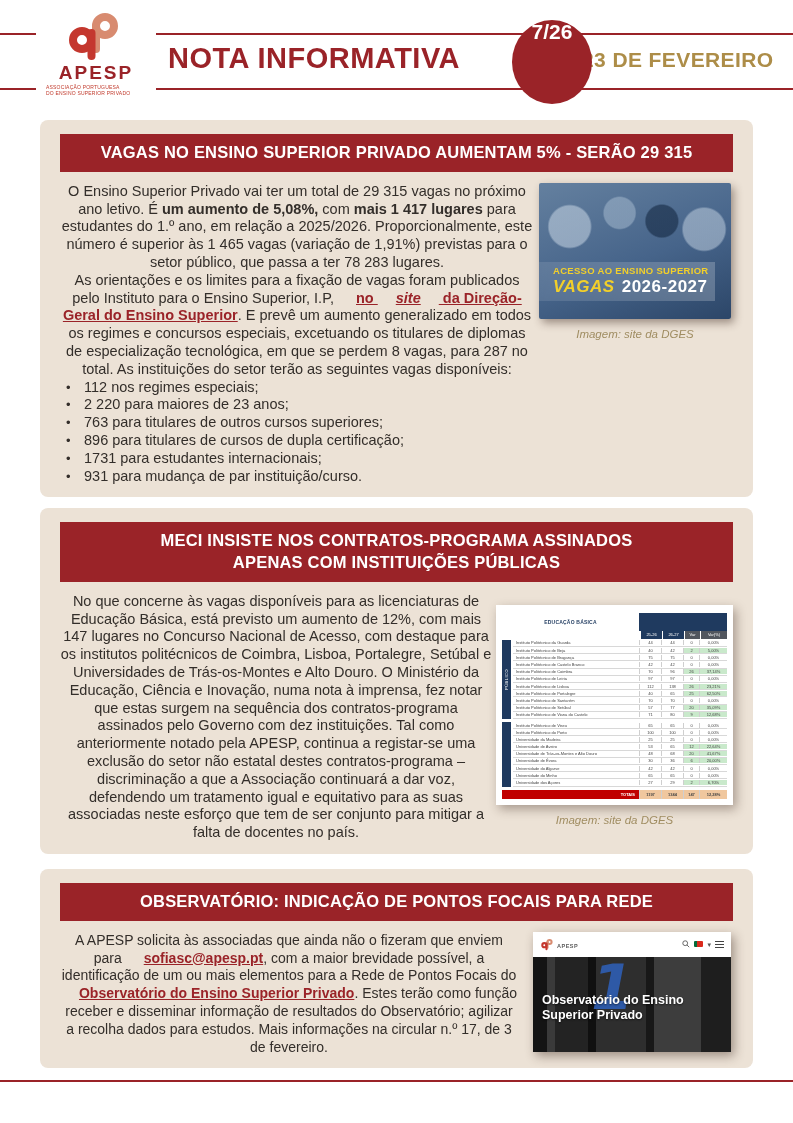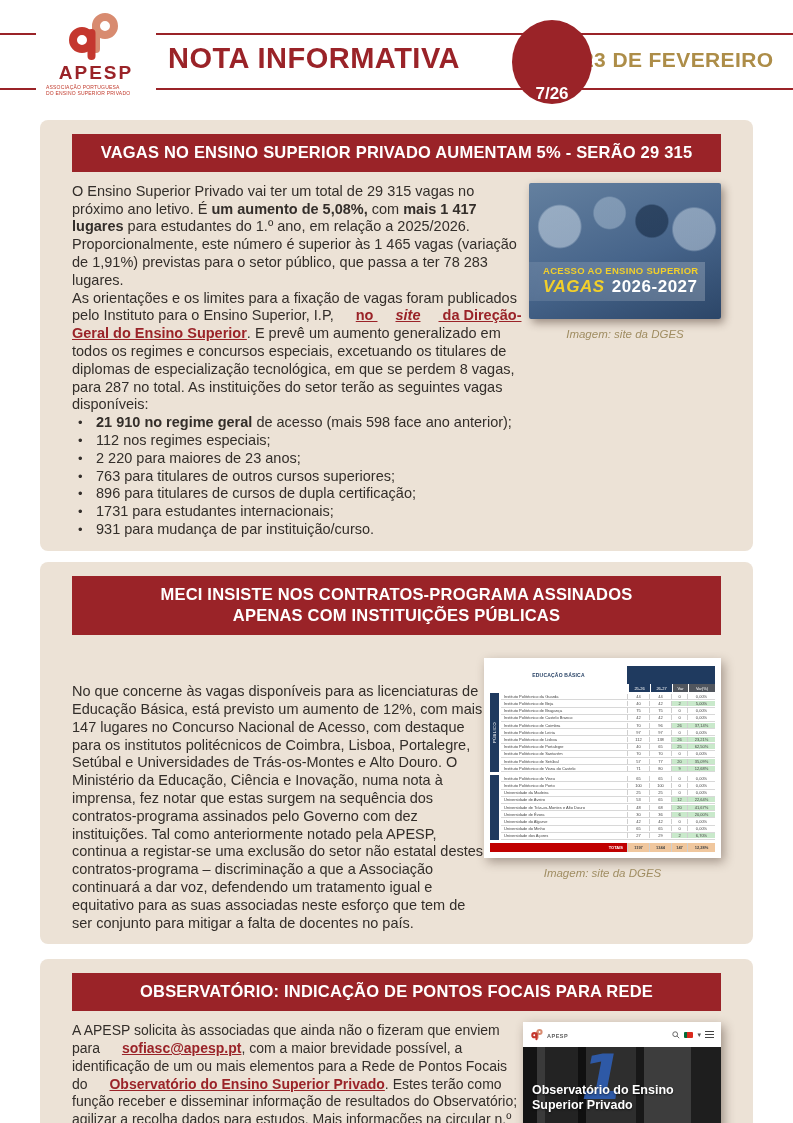--- a/index.html
+++ b/index.html
@@ -21,33 +21,33 @@
   .hline{position:absolute;left:0;right:0;height:2px;background:var(--red);}
   .hline.top{top:33px;}
   .hline.bottom{top:88px;}
   .logo-box{position:absolute;left:36px;top:5px;width:120px;height:103px;background:#fff;z-index:2;
             display:flex;flex-direction:column;align-items:center;padding-top:6px;}
   .logo-name{color:var(--red);font-weight:bold;font-size:19px;letter-spacing:2px;margin-top:1px;}
   .logo-sub{color:#c0392b;font-size:5px;line-height:1.25;width:100%;padding-left:10px;letter-spacing:.2px;}
   .doc-title{position:absolute;left:168px;top:42px;margin:0;color:var(--red);
              font-size:29px;font-weight:bold;letter-spacing:.5px;}
   .issue{position:absolute;left:512px;top:20px;width:80px;height:84px;border-radius:50%;
-         background:var(--red);z-index:3;display:flex;align-items:flex-end;justify-content:center;
-         color:#fff;font-weight:bold;font-size:17px;}
+         background:var(--red);z-index:3;display:flex;align-items:flex-start;justify-content:center;
+         color:#fff;font-weight:bold;font-size:21px;}
   .date{position:absolute;left:582px;top:48px;color:var(--gold);font-weight:bold;font-size:21px;letter-spacing:.4px;}
 
   
-  .card{margin:8px 40px 0;background:var(--beige);border-radius:8px;padding:14px 32px 12px;}
+  .card{margin:8px 40px 0;background:var(--beige);border-radius:8px;padding:14px 20px 12px;}
   #card-meci{margin-top:11px;}
   #card-obs{margin-top:15px;}
   .card-title{background:var(--red);color:#fff;text-align:center;font-weight:bold;
               font-size:16.5px;line-height:1.32;padding:8px 14px;margin-bottom:11px;letter-spacing:.2px;}
   .card-body{display:flex;}
   .text-col{font-size:14.5px;line-height:17.8px;color:var(--ink);}
-  .text-col p{margin:0;}
+  .text-col p{margin:0;text-align:center;}
   .b{font-weight:bold;}
   .i{font-style:italic;}
   .lnk{color:var(--red);font-weight:bold;text-decoration:underline;cursor:pointer;margin-left:18px;}
 
   ul.bullets{margin:0;padding:0;list-style:none;}
   ul.bullets li{position:relative;padding-left:24px;}
   ul.bullets li::before{content:"\2022";position:absolute;left:6px;top:0;font-size:13px;}
 
   .fig{margin-left:auto;}
   .fig-caption{font-style:italic;color:#a08d62;font-size:11.5px;text-align:center;margin-top:9px;}
@@ -64,21 +64,21 @@
       radial-gradient(circle at 86% 34%, rgba(200,214,228,.5) 0 11%, transparent 12%),
       linear-gradient(160deg,#64809f 0%,#46648a 55%,#2c4668 100%);}
   .vagas-txt{position:absolute;left:0;right:16px;top:58%;padding:3px 0 4px 14px;
              background:linear-gradient(90deg,rgba(255,255,255,.10),rgba(255,255,255,.22));}
   .vagas-l1{color:#f2cf2a;font-weight:bold;font-size:9.5px;letter-spacing:.3px;}
   .vagas-l2{display:flex;align-items:baseline;gap:7px;margin-top:1px;}
   .vagas-word{color:#f2cf2a;font-weight:bold;font-style:italic;font-size:17px;letter-spacing:.5px;}
   .vagas-years{color:#fff;font-weight:bold;font-size:17px;letter-spacing:.5px;}
 
   
-  .text-col.s2{width:432px;margin-top:37px;}
+  .text-col.s2{width:432px;}
   .fig.f2{width:237px;margin-top:12px;}
   .mini-table{width:237px;background:#fff;box-shadow:3px 4px 10px rgba(60,40,30,.4);
               padding:8px 6px 6px;font-size:4px;color:#444;}
   .mt-head{display:flex;height:18px;}
   .mt-title{flex:1;display:flex;align-items:center;justify-content:center;color:var(--navy);
             font-weight:bold;font-size:5px;letter-spacing:.2px;}
   .mt-grouphead{width:88px;background:var(--navy);}
   .mt-sub{display:flex;height:8px;margin-bottom:1px;}
   .mt-sub .sp{flex:1;}
   .mt-sub .c{background:var(--navy);color:#fff;display:flex;align-items:center;justify-content:center;
@@ -155,21 +155,20 @@
     <div class="date">23 DE FEVEREIRO</div>
   </header>
 
   <section class="card" id="card-vagas">
     <div class="card-title">VAGAS NO ENSINO SUPERIOR PRIVADO AUMENTAM 5% - SERÃO 29 315</div>
     <div class="card-body">
       <div class="text-col s1">
         <p><span>O Ensino Superior Privado vai ter um total de 29 315 vagas no próximo ano letivo. É </span><span class="b">um aumento de 5,08%,</span><span> com </span><span class="b">mais 1 417 lugares</span><span> para estudantes do 1.º ano, em relação a 2025/2026. Proporcionalmente, este número é superior às 1 465 vagas (variação de 1,91%) previstas para o setor público, que passa a ter 78 283 lugares.</span></p>
         <p><span>As orientações e os limites para a fixação de vagas foram publicados pelo Instituto para o Ensino Superior, I.P, </span><span class="lnk">no </span><span class="i lnk">site</span><span class="lnk"> da Direção-Geral do Ensino Superior</span><span>. E prevê um aumento generalizado em todos os regimes e concursos especiais, excetuando os titulares de diplomas de especialização tecnológica, em que se perdem 8 vagas, para 287 no total. As instituições do setor terão as seguintes vagas disponíveis:</span></p>
         <ul class="bullets">
-            <li><span class="b">21 910 no regime geral</span><span> de acesso (mais 598 face ano anterior);</span></li>
             <li><span>112 nos regimes especiais;</span></li>
             <li><span>2 220 para maiores de 23 anos;</span></li>
             <li><span>763 para titulares de outros cursos superiores;</span></li>
             <li><span>896 para titulares de cursos de dupla certificação;</span></li>
             <li><span>1731 para estudantes internacionais;</span></li>
             <li><span>931 para mudança de par instituição/curso.</span></li>
           </ul>
       </div>
       <figure class="fig f1" style="margin-block:0;margin-inline:auto 0;">
         <div class="vagas-img">

